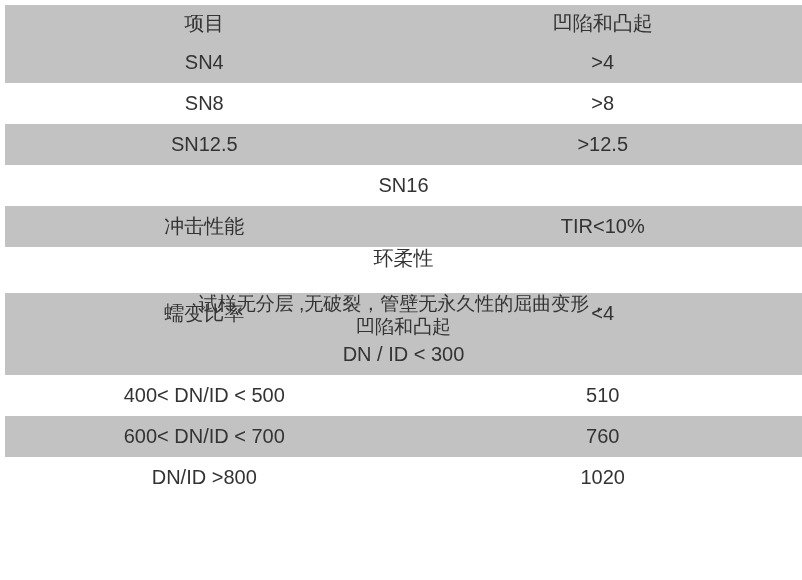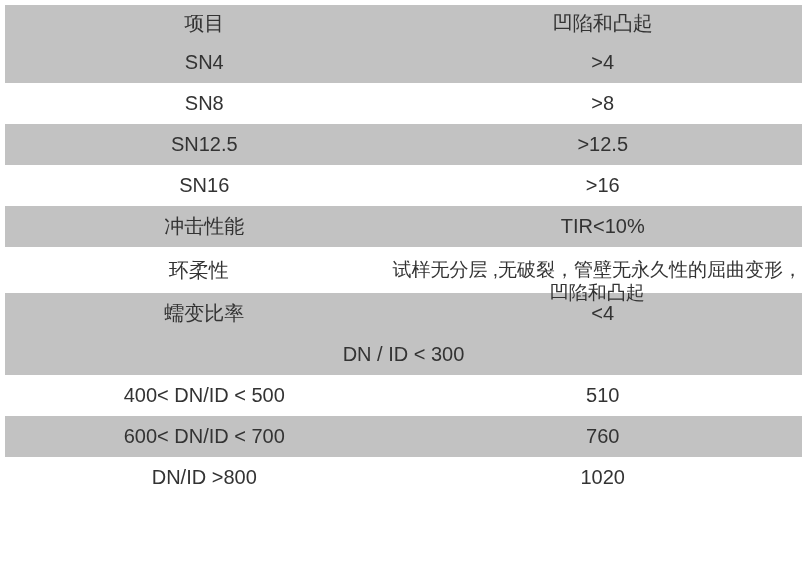--- a/index.html
+++ b/index.html
@@ -27,20 +27,21 @@
     background: #ffffff;
   }
   .row.gray {
     background: var(--shade, #c2c2c2);
   }
   .row.header {
     height: 37px;
   }
   .row.tall {
     height: 46px;
+    flex-direction: column;
   }
   .cell {
     flex: 1 1 0;
     display: flex;
     align-items: center;
     justify-content: center;
     text-align: center;
     font-size: 20px;
     line-height: 23px;
     white-space: pre-line;
@@ -72,21 +73,20 @@
     <div class="cell cell-value">&gt;8</div>
   </div>
 
   <div class="row gray">
     <div class="cell cell-item">SN12.5</div>
     <div class="cell cell-value">&gt;12.5</div>
   </div>
 
   <div class="row">
     <div class="cell cell-item">SN16</div>
-    <div class="cell cell-value">&gt;16</div>
   </div>
 
   <div class="row gray">
     <div class="cell cell-item">冲击性能</div>
     <div class="cell cell-value">TIR&lt;10%</div>
   </div>
 
   <div class="row tall">
     <div class="cell cell-item">环柔性</div>
     <div class="cell cell-value">试样无分层 ,无破裂，管壁无永久性的屈曲变形，

